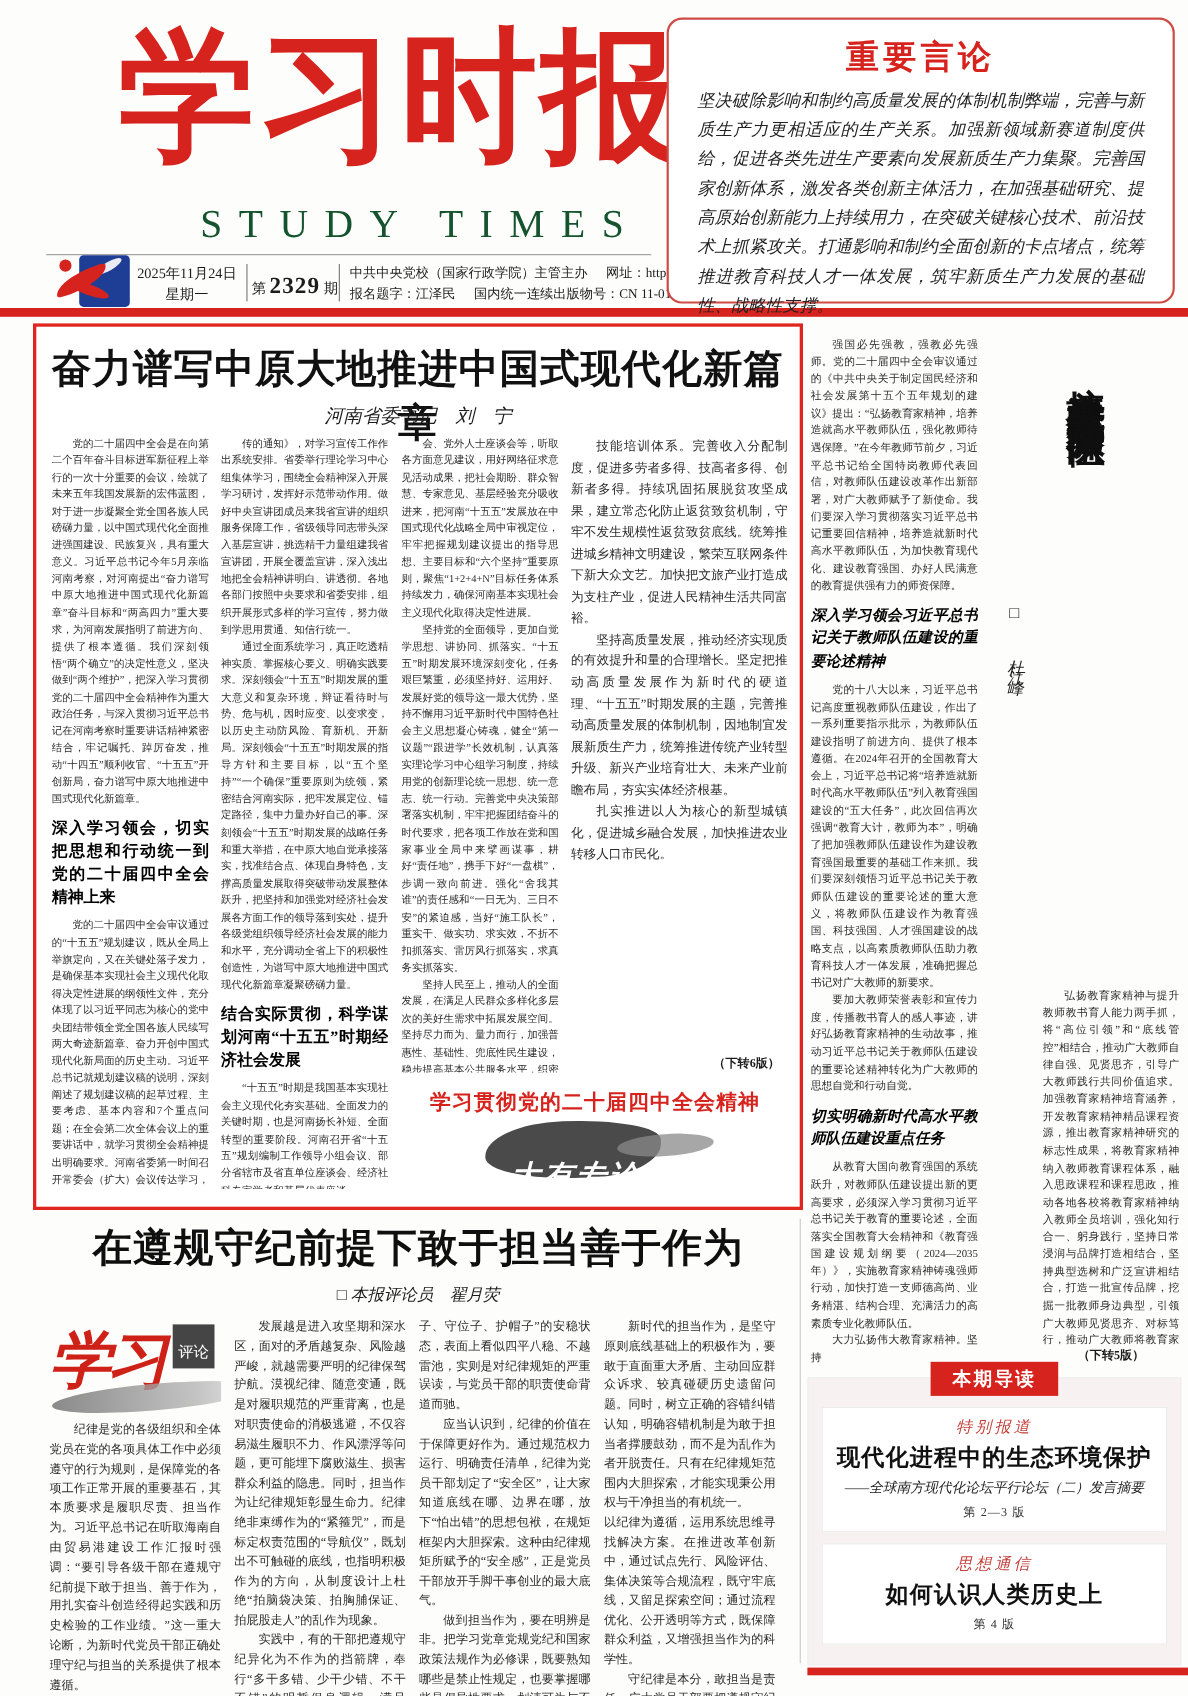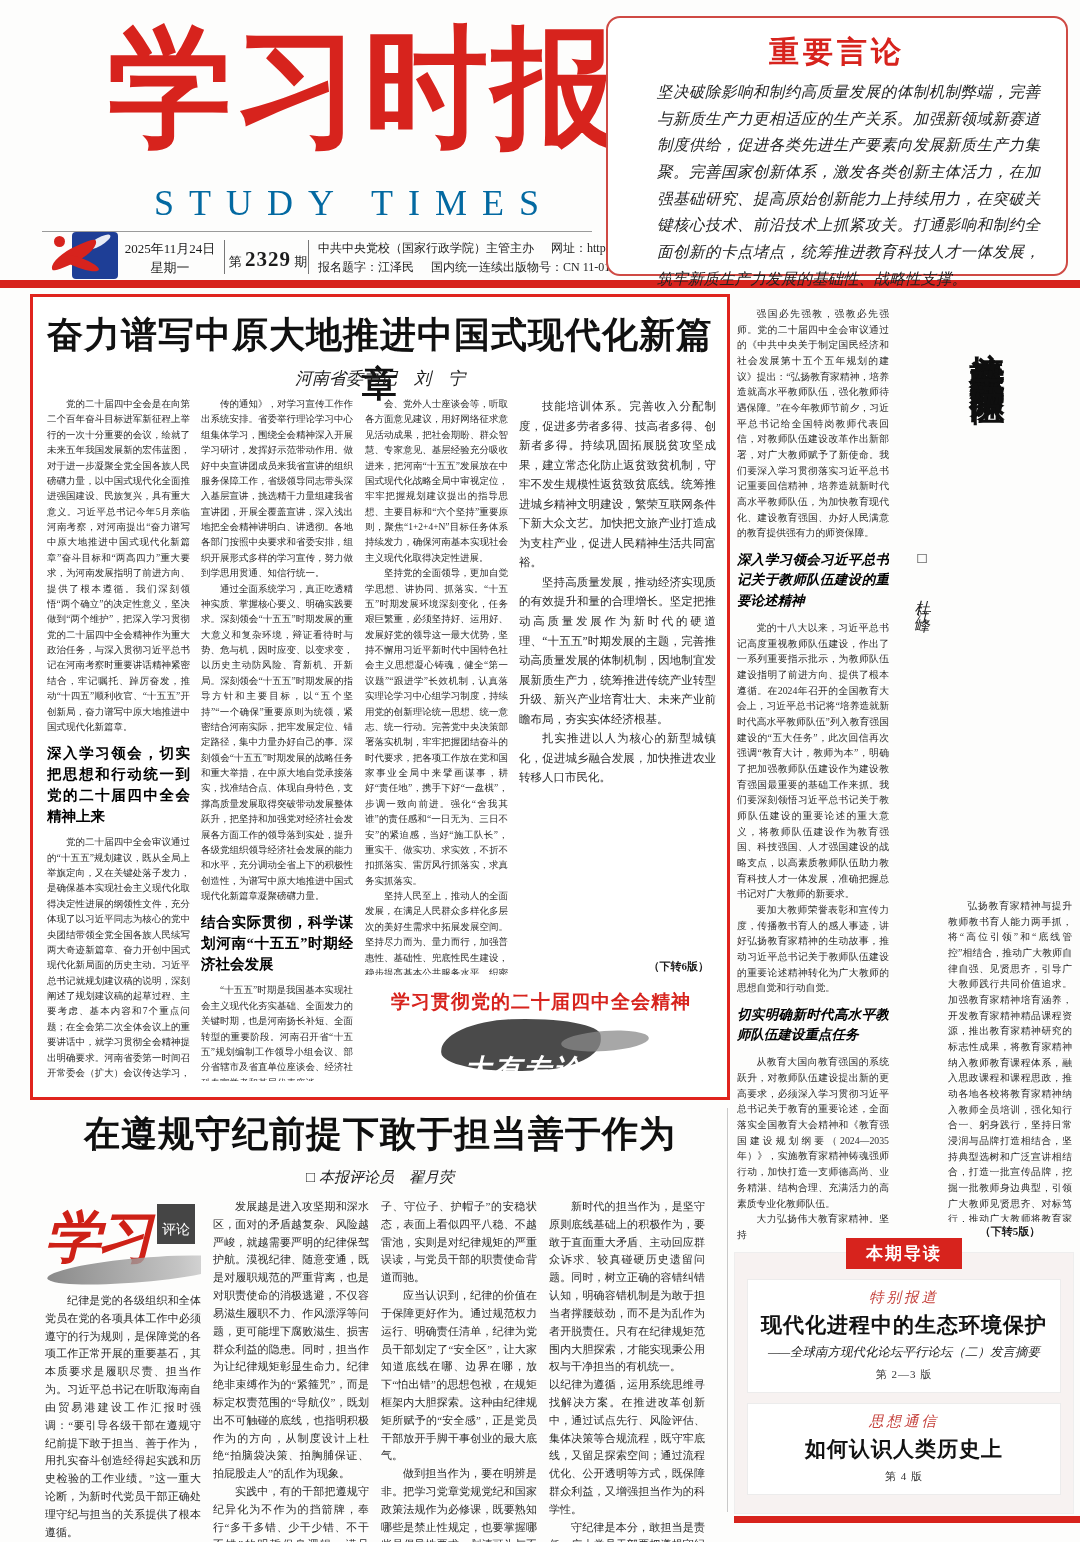--- a/index.html
+++ b/index.html
@@ -1,26 +1,26 @@
 <!DOCTYPE html>
 <html><head>
 <meta charset="utf-8">
 <style>
   html,body{margin:0;padding:0;background:#e9e9e9;}
   .page{position:relative;width:1080px;height:1542px;margin:0 auto;background:#fdfdfc;
         overflow:hidden;font-family:"Liberation Serif","DejaVu Serif",serif;color:#1c1c1c;}
   .abs{position:absolute;}
-  .jc{text-align:justify;margin-left:23px;}
+  .jc{text-align:justify;}
   .kaiti{font-style:italic;}
   p{margin:0;text-indent:2em;}
   
   .mast-title{left:108px;top:6px;font-size:124px;font-weight:bold;color:#d7231d;
               letter-spacing:4px;transform:scaleY(1.05);white-space:nowrap;}
-  .mast-en{left:124px;top:182px;width:460px;text-align:center;font-size:36px;
-           letter-spacing:15px;color:#0369a1;}
+  .mast-en{left:152px;top:182px;width:460px;text-align:center;font-size:36px;
+           letter-spacing:15px;color:#14532d;}
   .mast-rule{left:42px;top:231px;width:550px;height:1px;background:#9a9a9a;}
   .emblem{left:46px;top:232px;width:72px;height:47px;}
   .emblem .blue{position:absolute;right:0;top:0;width:46px;height:47px;background:#1e3e96;border-radius:4px;}
   .emblem .sw1{position:absolute;left:2px;top:16px;width:52px;height:14px;background:#d7231d;
                border-radius:50% 50% 50% 50%/70% 30% 70% 30%;transform:rotate(-28deg);}
   .emblem .sw2{position:absolute;left:14px;top:26px;width:40px;height:10px;background:#d7231d;
                border-radius:50%;transform:rotate(20deg);}
   .emblem .dot{position:absolute;left:8px;top:4px;width:11px;height:11px;background:#d7231d;border-radius:50%;}
   .emblem .wh{position:absolute;right:6px;top:6px;width:26px;height:8px;background:#fff;
               border-radius:50%;transform:rotate(-30deg);opacity:.9;}

